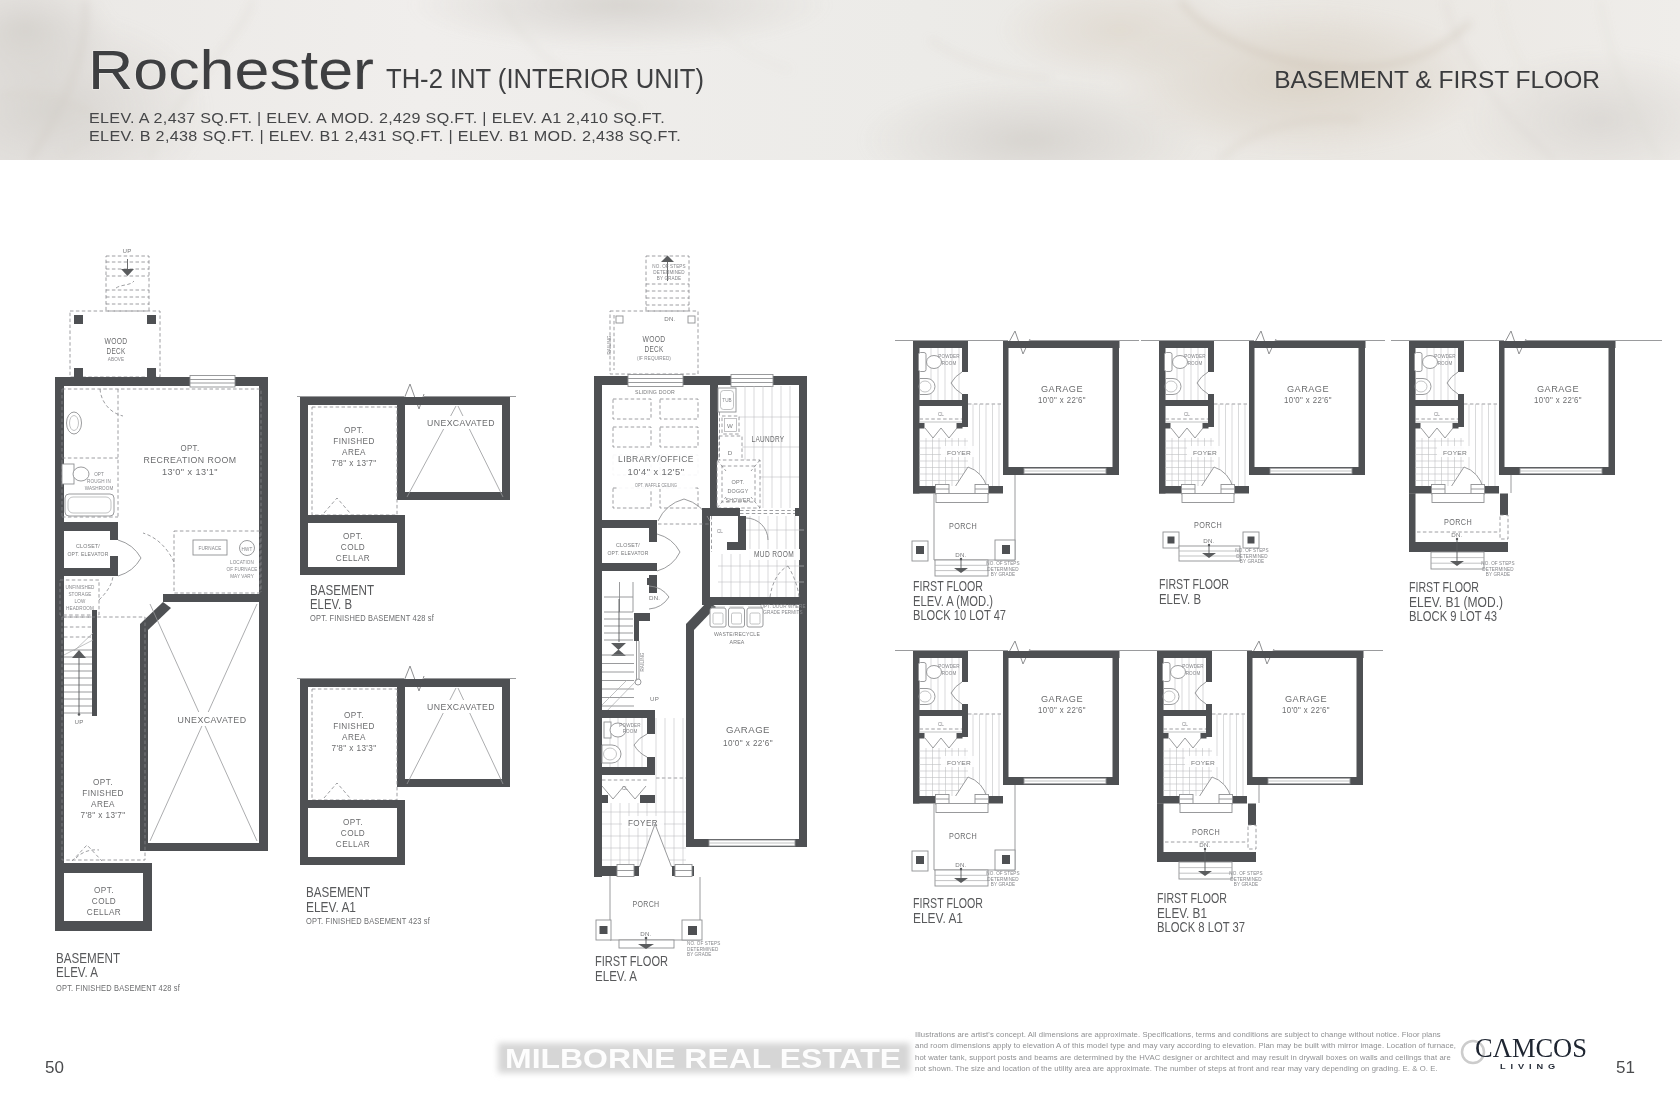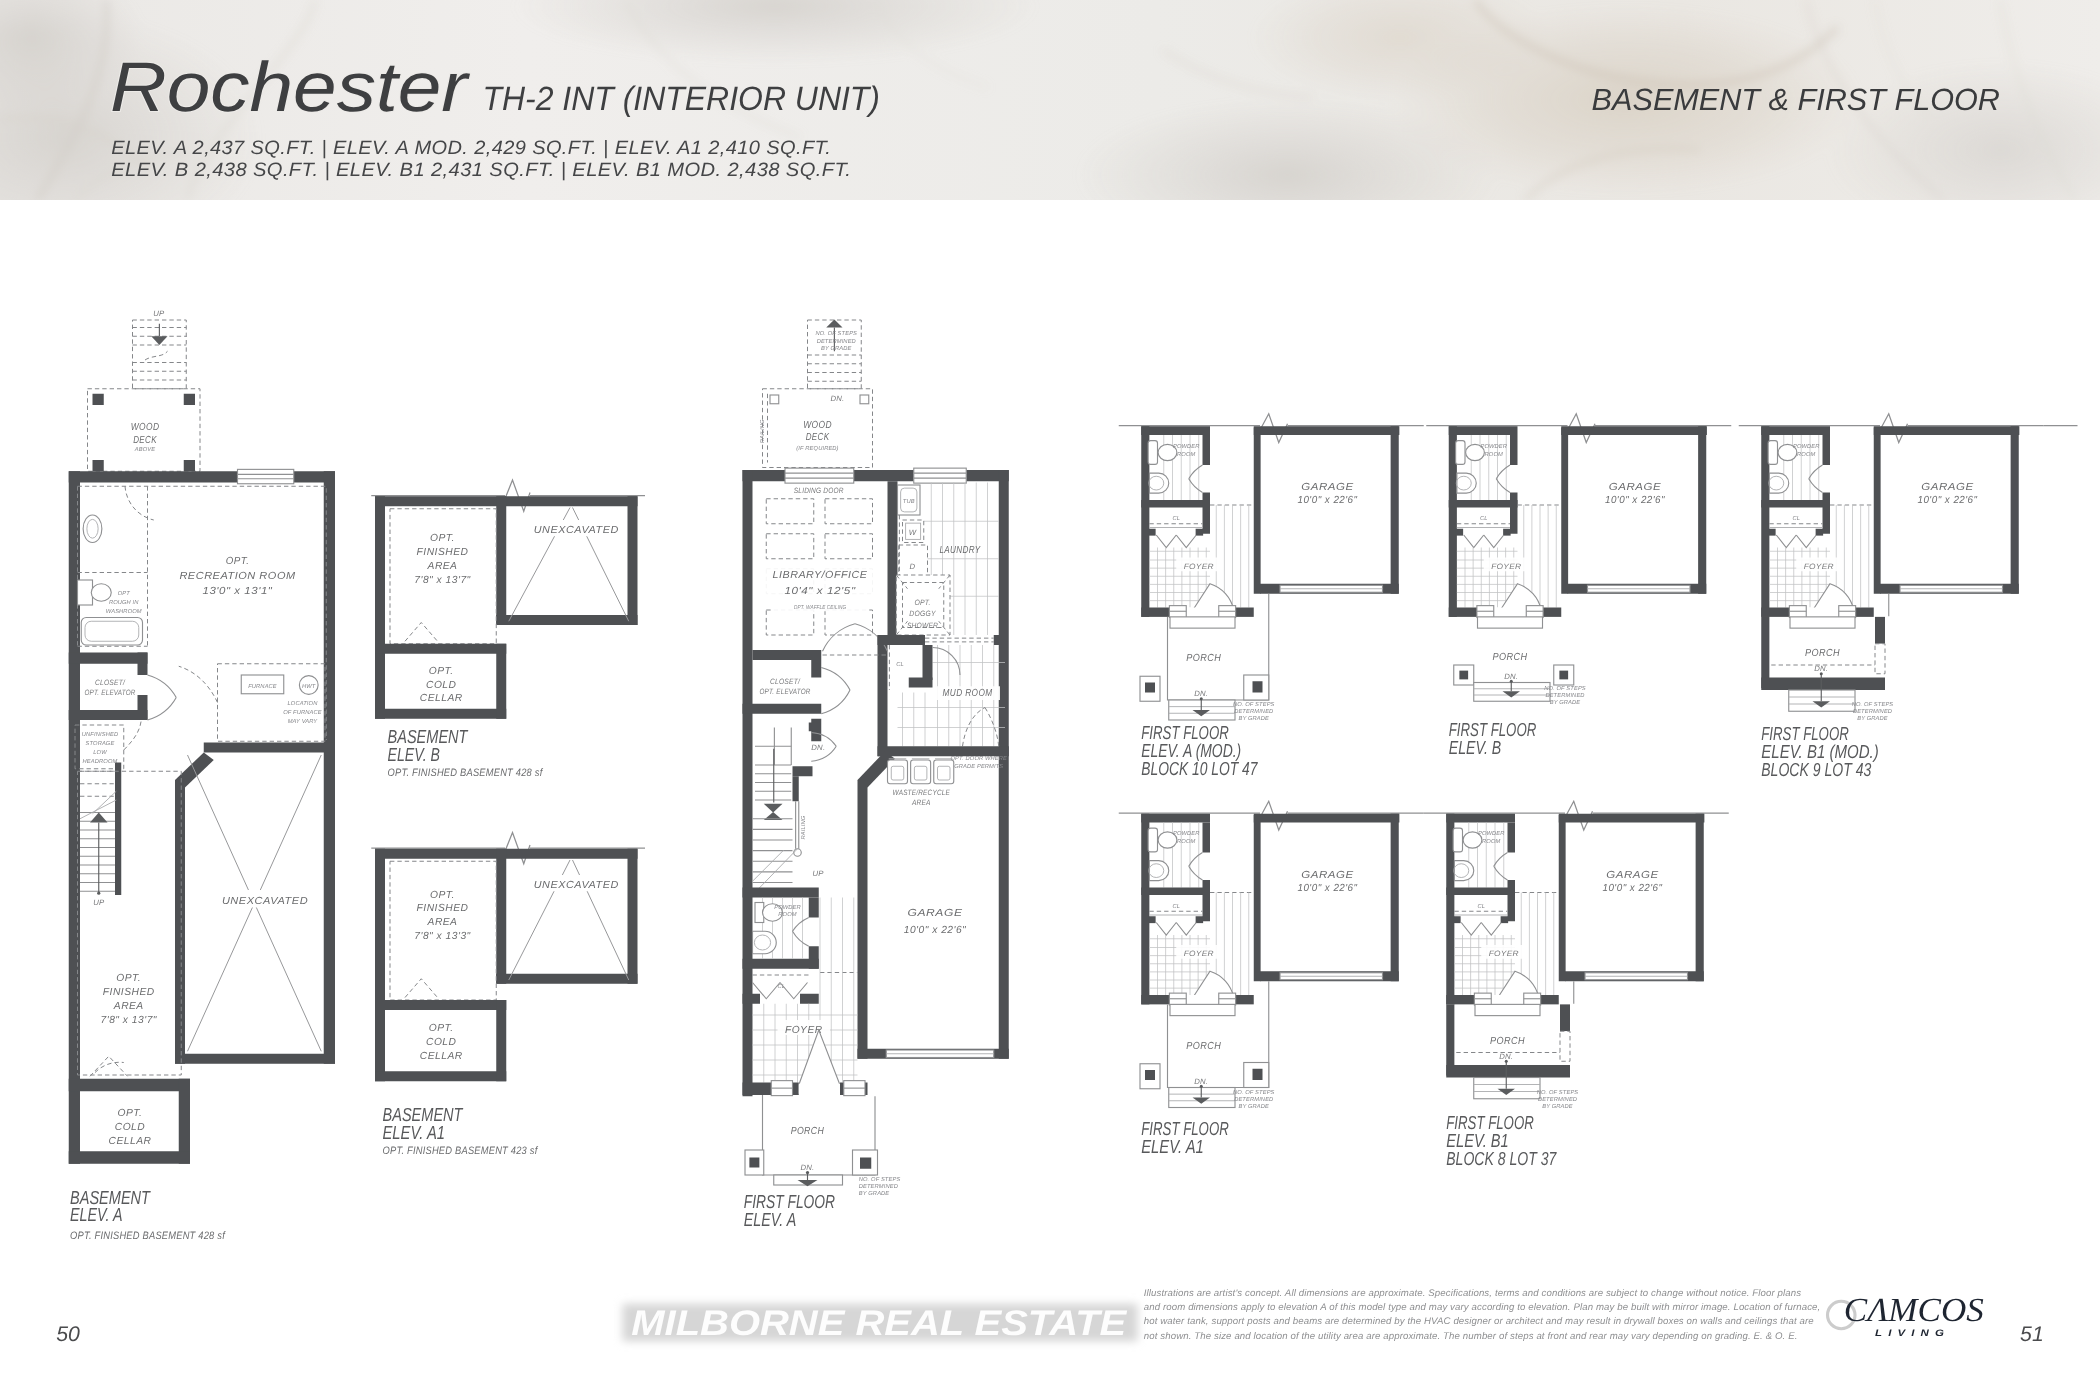--- a/index.html
+++ b/index.html
@@ -1,16 +1,16 @@
 <!DOCTYPE html>
 <html><head>
 <meta charset="utf-8">
 <style>
   html,body{margin:0;padding:0;background:#fff;}
-  #page{width:1680px;height:1120px;position:relative;overflow:hidden;background:#fff;font-style:italic;}
+  #page{width:1680px;height:1120px;position:relative;overflow:hidden;background:#fff;}
   svg{display:block;}
   text{font-family:"Liberation Sans",sans-serif;}
   .w{fill:#4e5053;}
   .tl{stroke:#8f9092;stroke-width:0.9;fill:none;}
   .tl2{stroke:#a8a9ab;stroke-width:0.7;fill:none;}
   .dash{stroke:#85878a;stroke-width:0.8;fill:none;stroke-dasharray:3.5 2.4;}
   .dashf{stroke:#85878a;stroke-width:0.8;fill:#fff;stroke-dasharray:3.5 2.4;}
   .tile{stroke:#c0c1c3;stroke-width:0.6;fill:none;}
   .xln{stroke:#97989a;stroke-width:0.8;fill:none;}
   .fix{stroke:#8f9092;stroke-width:0.9;fill:#fff;}

